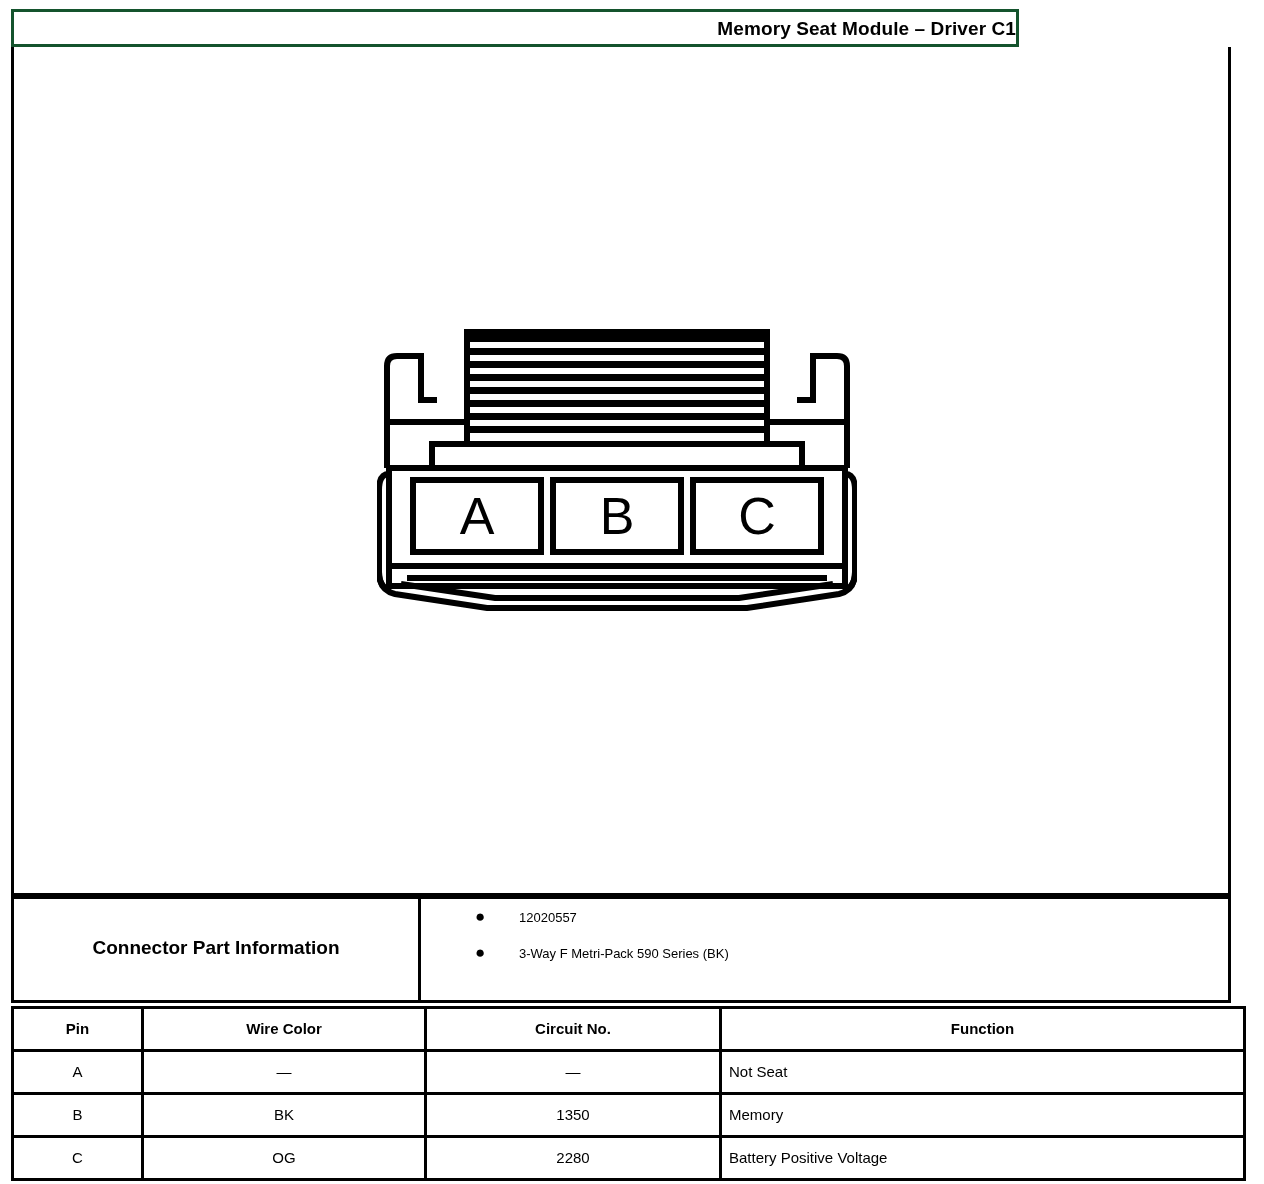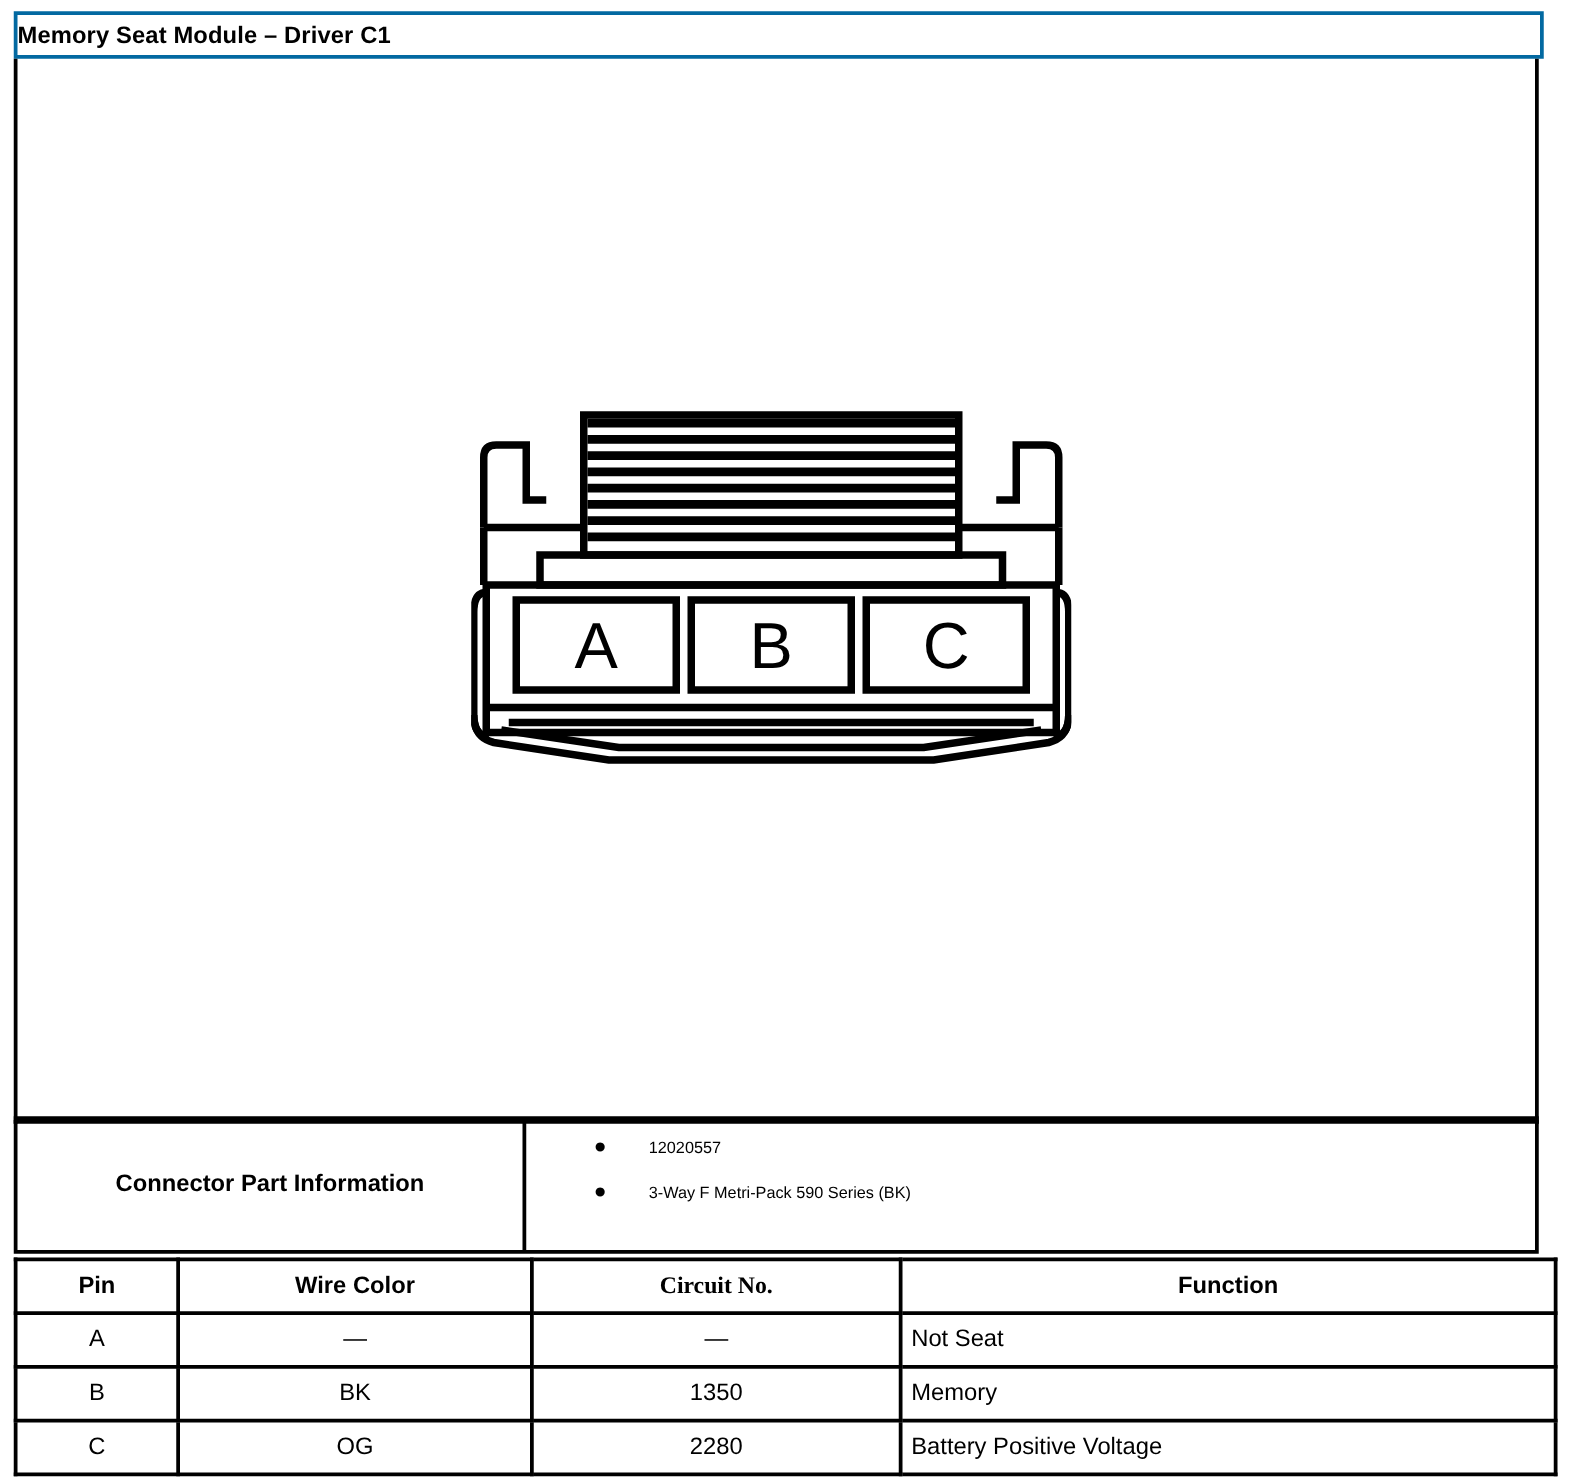--- a/index.html
+++ b/index.html
@@ -22,27 +22,27 @@
     width: 1220px;
     height: 1161px;
     box-sizing: border-box;
   }
 
   
   .title-bar {
     position: absolute;
     left: 0;
     top: 0;
-    width: 1224px;
+    width: 1008px;
     height: 38px;
     box-sizing: border-box;
-    border: 3px solid #0369a1;
+    border: 3px solid #14532d;
     display: flex;
     align-items: center;
-    justify-content: flex-start;
+    justify-content: flex-end;
   }
   .title-text {
     font-size: 19px;
     font-weight: bold;
     letter-spacing: 0.1px;
     line-height: 1;
   }
 
   
   .figure-panel {
@@ -123,30 +123,30 @@
     top: 997px;
     width: 1220px;
     box-sizing: border-box;
     border-collapse: collapse;
     table-layout: fixed;
   }
   .pintable td, .pintable th {
     border: 3px solid #000;
     height: 38px;
     padding: 0 0 2px 0;
-    font-size: 19px;
+    font-size: 15px;
     font-weight: normal;
     text-align: center;
     vertical-align: middle;
     line-height: 1;
   }
   .pintable thead th { font-weight: bold; }
   .col-pin   { width: 127px; }
   .col-color { width: 280px; }
-  .col-ckt   { width: 292px; font-family: Liberation Serif, serif; }
+  .col-ckt   { width: 292px; }
   .col-func  { width: 521px; }
   .cell-func {
     text-align: left !important;
     padding-left: 7px !important;
   }
 </style>
 </head>
 <body>
 
 <div class="page">

